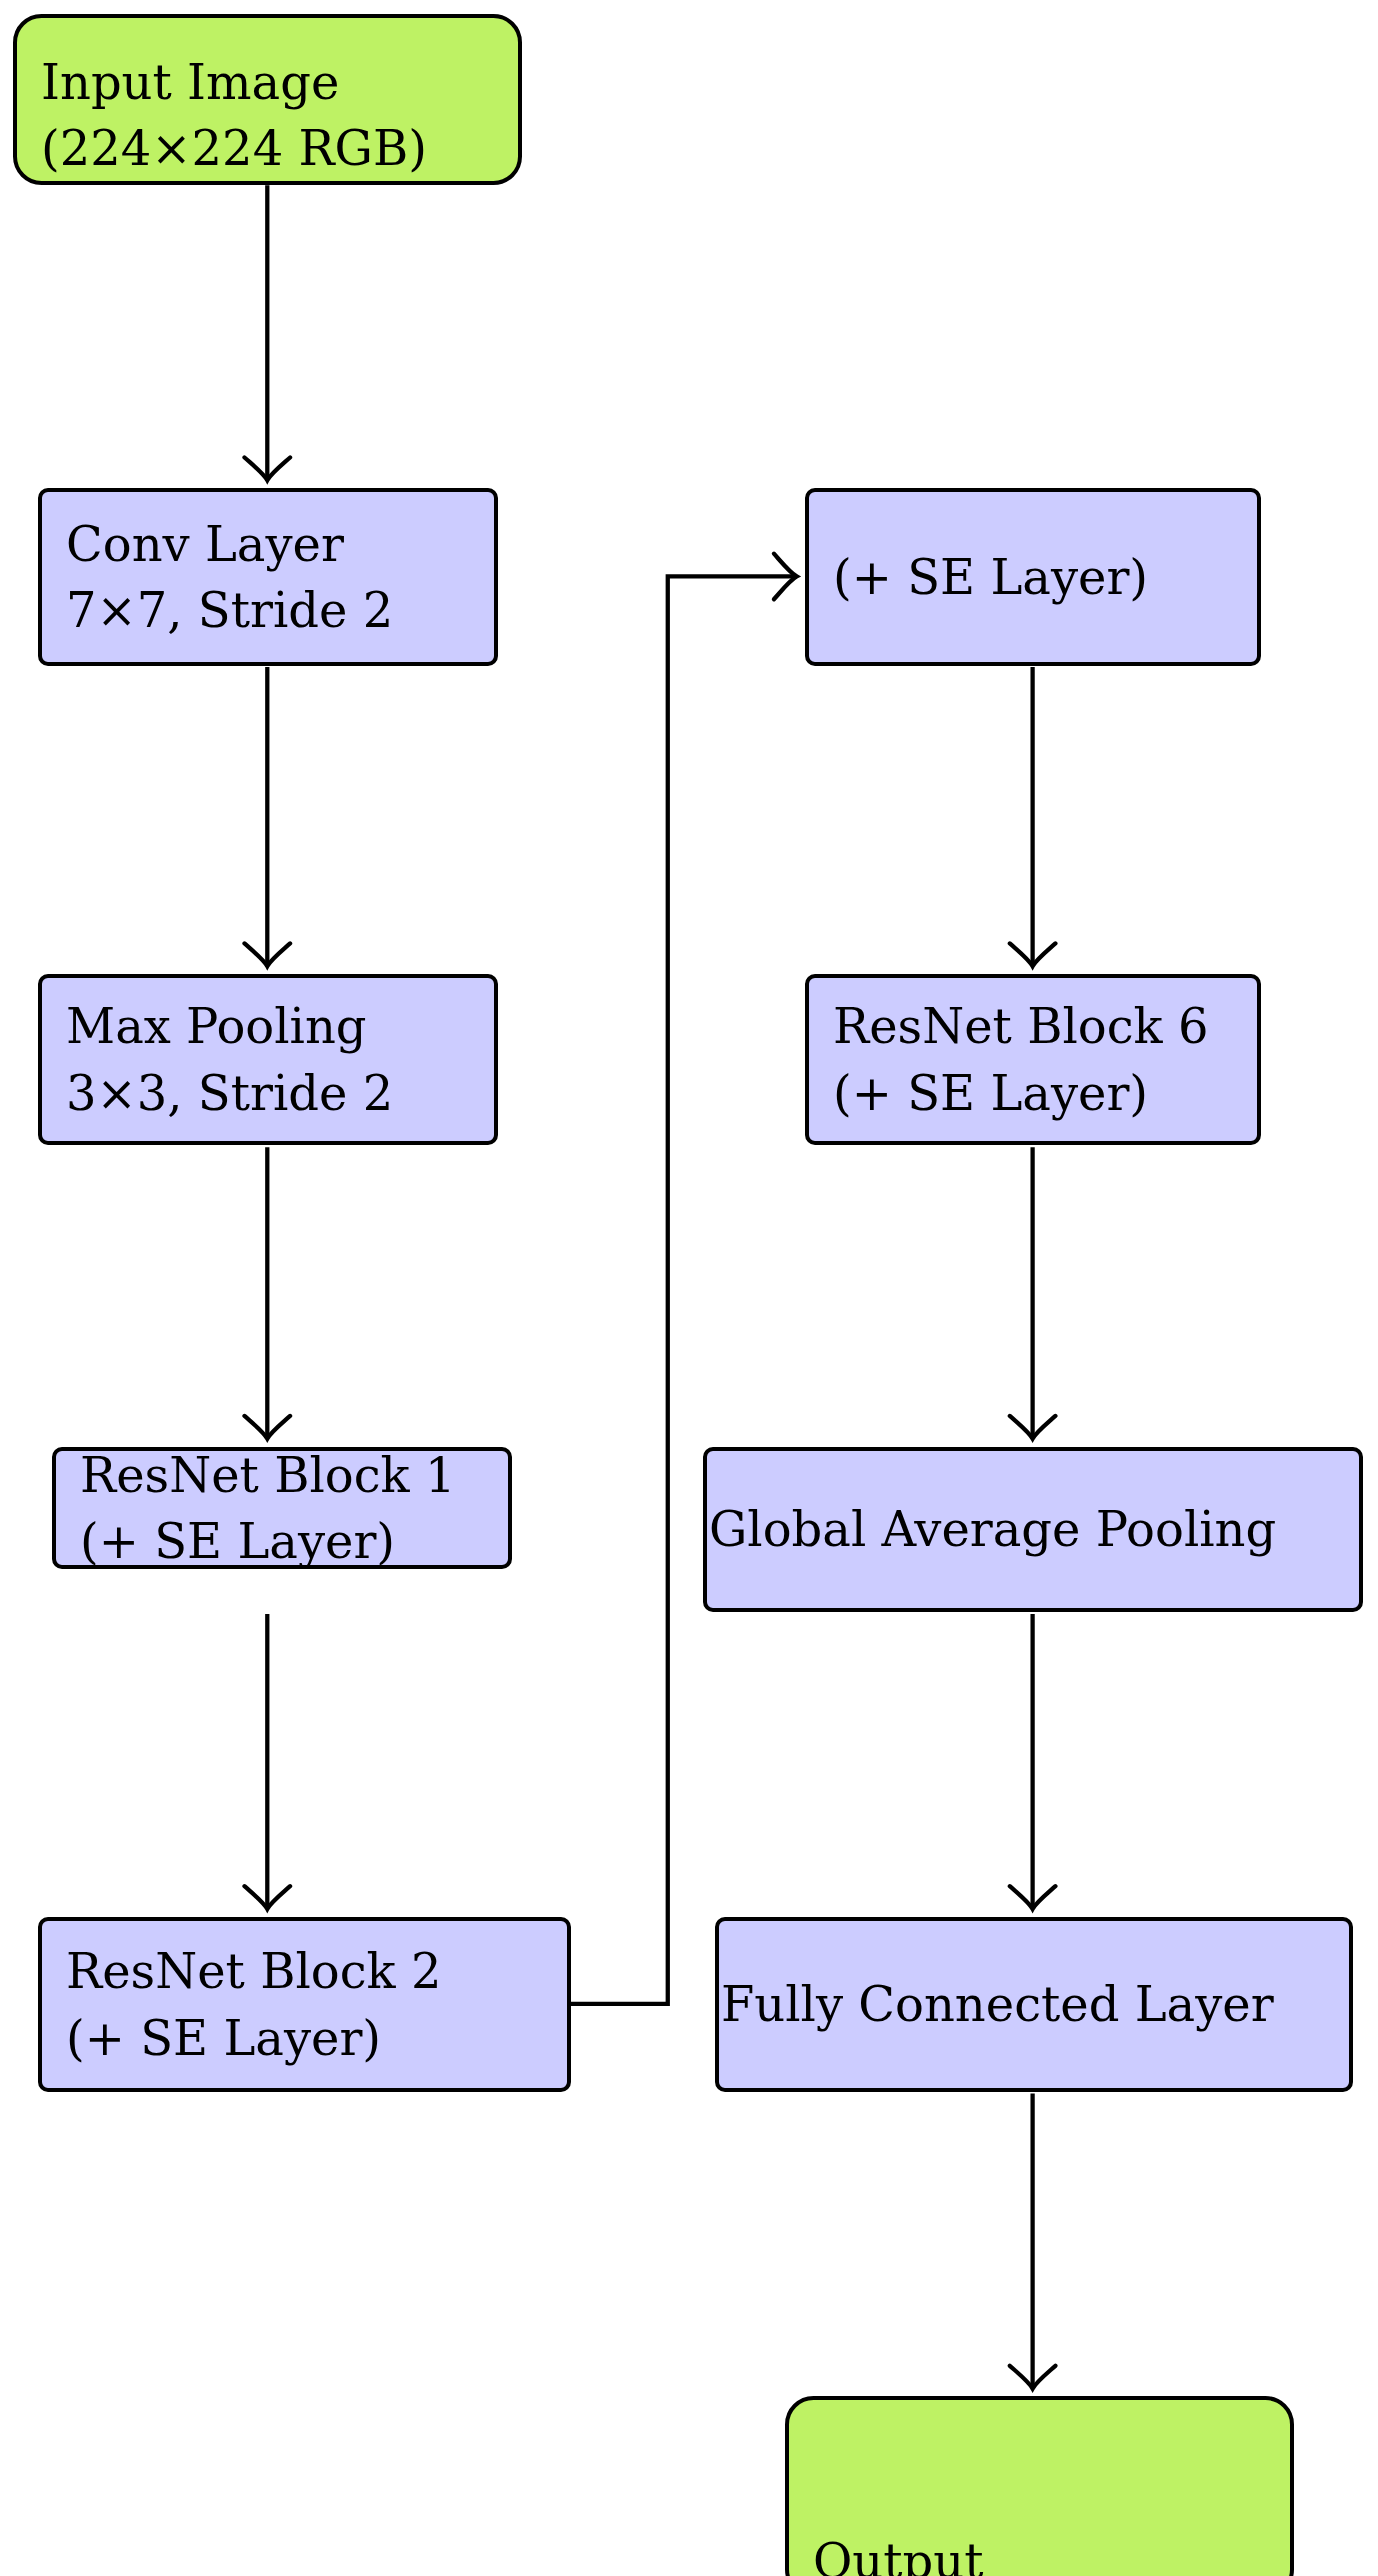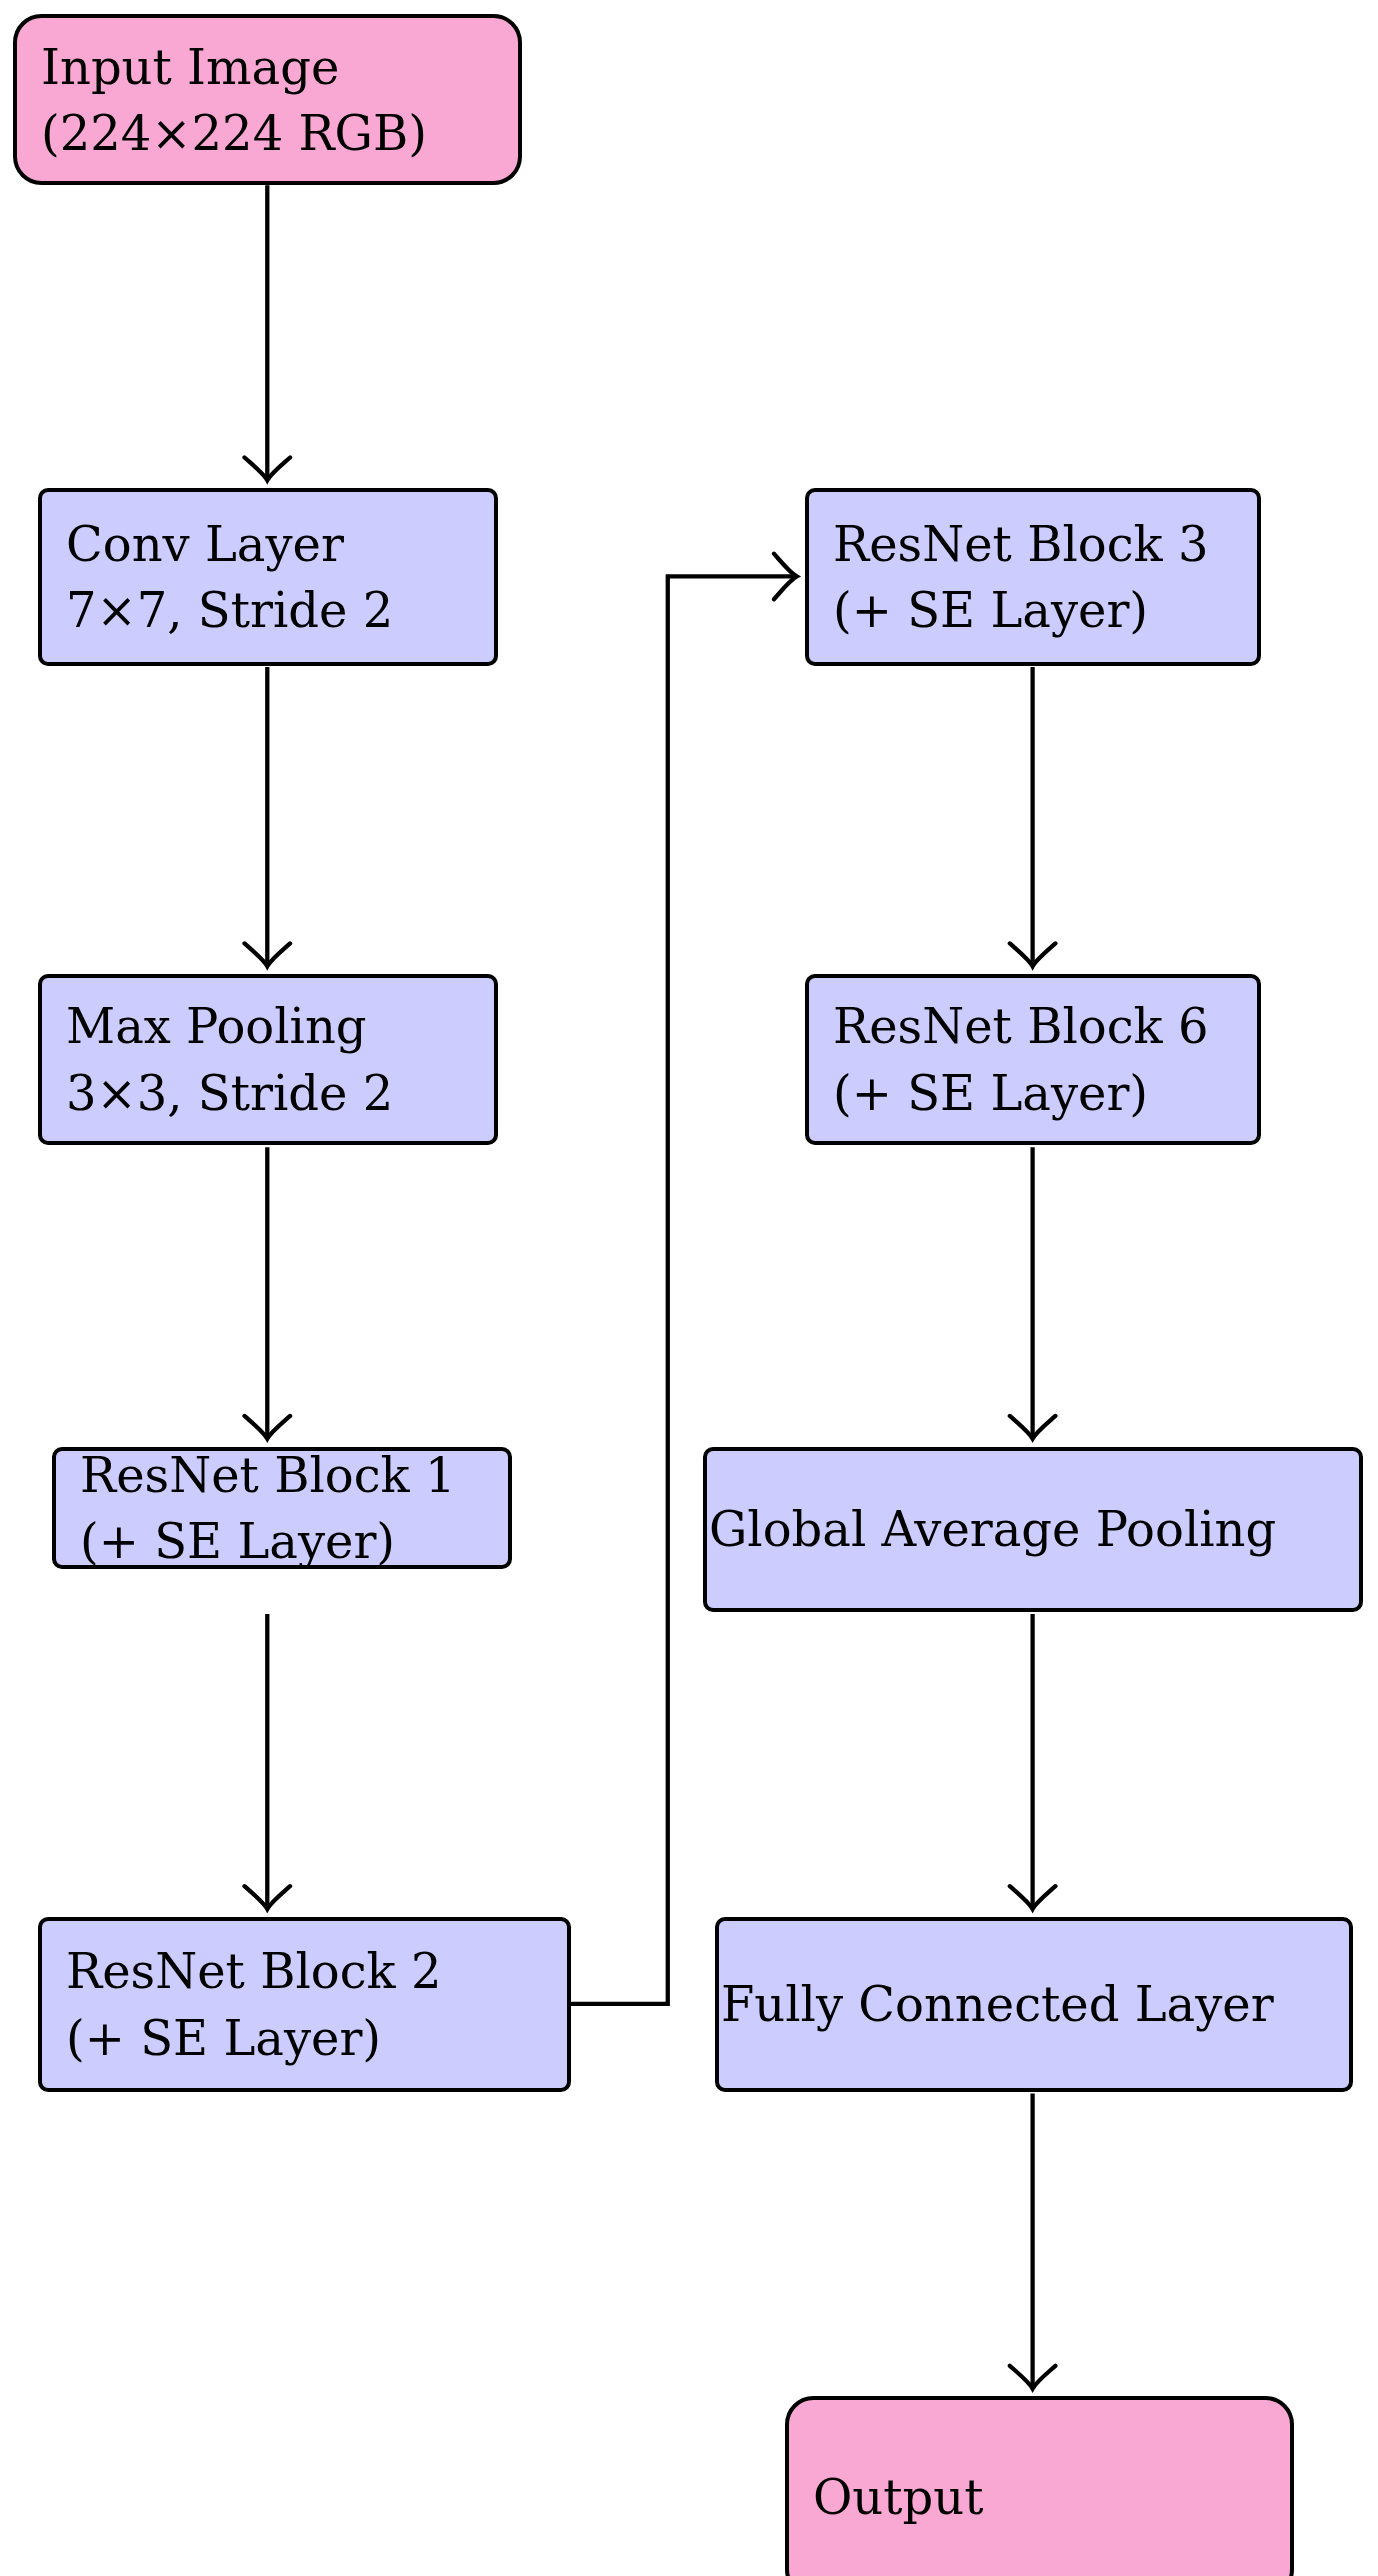--- a/index.html
+++ b/index.html
@@ -21,21 +21,21 @@
     border: 4.3px solid #000000;
     border-radius: 28.5px;
     display: flex;
     flex-direction: column;
     justify-content: center;
     font-size: 48px;
     line-height: 1.38;
     white-space: nowrap;
   }
   .node.layer { background: #CCCCFF; border-radius: 10px; }
-  .node.io    { background: #f9a8d4; }
+  .node.io    { background: #bef264; justify-content: flex-end; }
   .node.align-left   { align-items: flex-start; padding-left: 24px; padding-right: 14.3px; }
   .node.align-center { padding-left: 2px; padding-right: 14.3px; }
   #edge-layer {
     position: absolute;
     left: 0; top: 0;
     width: 1379px;
     height: 2576px;
   }
   #edge-layer path, #edge-layer line {
     stroke: #000000;
@@ -85,21 +85,20 @@
     <span>ResNet Block 1</span>
     <span>(+ SE Layer)</span>
   </div>
 
   <div class="node layer align-left" style="left:38px; top:1917px; width:533px; height:175px;">
     <span>ResNet Block 2</span>
     <span>(+ SE Layer)</span>
   </div>
 
   <div class="node layer align-left" style="left:805px; top:488px; width:456px; height:178px;">
-    <span>ResNet Block 3</span>
     <span>(+ SE Layer)</span>
   </div>
 
   <div class="node layer align-left" style="left:805px; top:974px; width:456px; height:171px;">
     <span>ResNet Block 6</span>
     <span>(+ SE Layer)</span>
   </div>
 
   <div class="node layer align-center" style="left:703px; top:1447px; width:660px; height:165px;">
     <span>Global Average Pooling</span>

